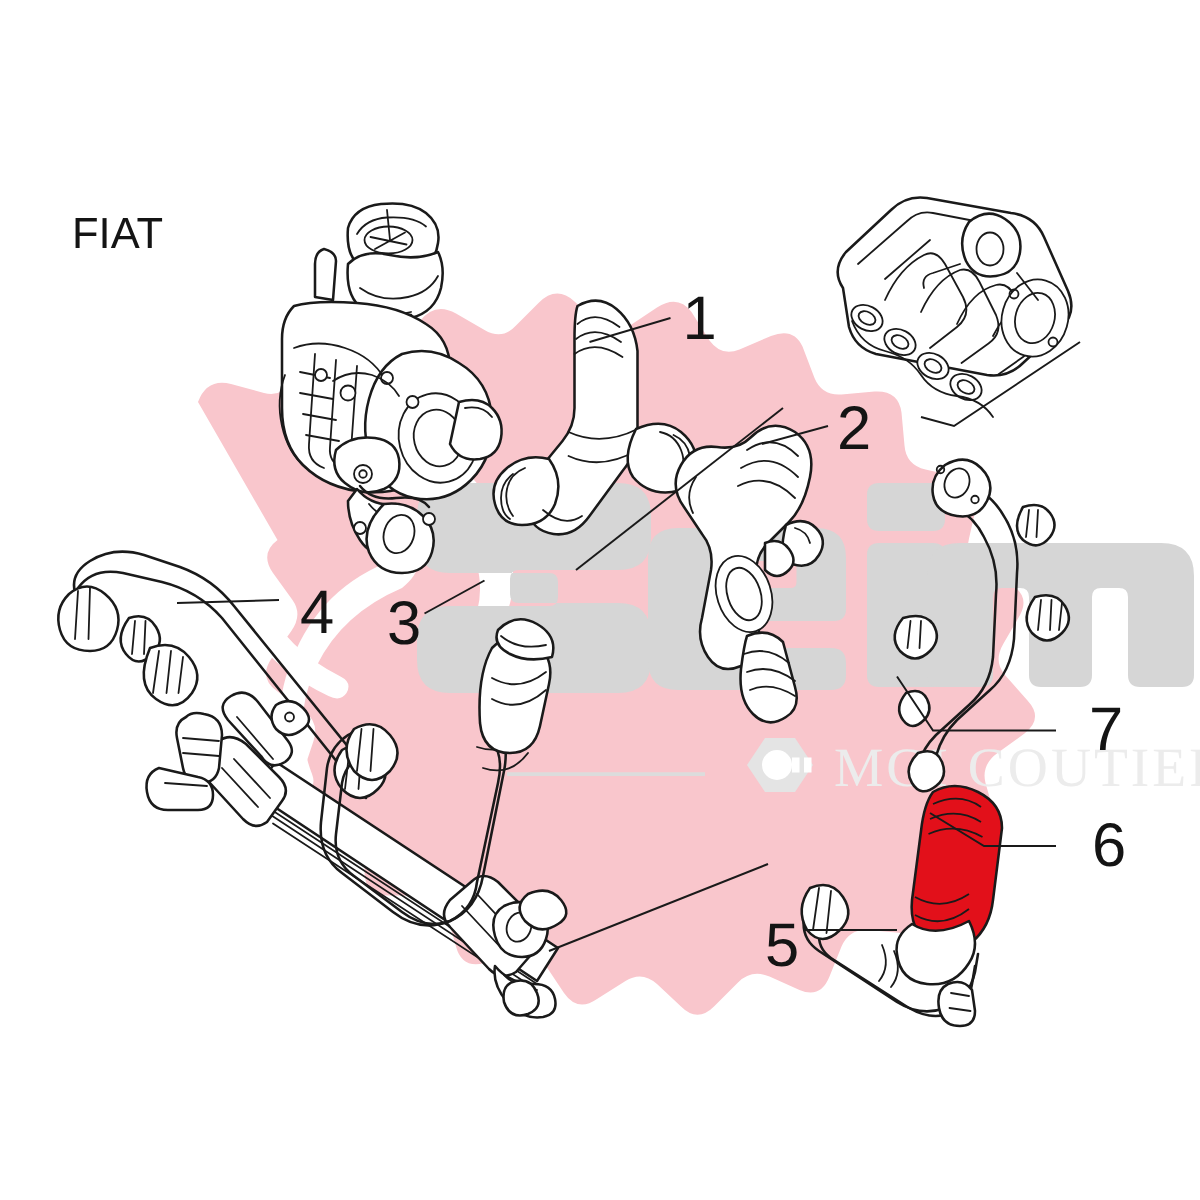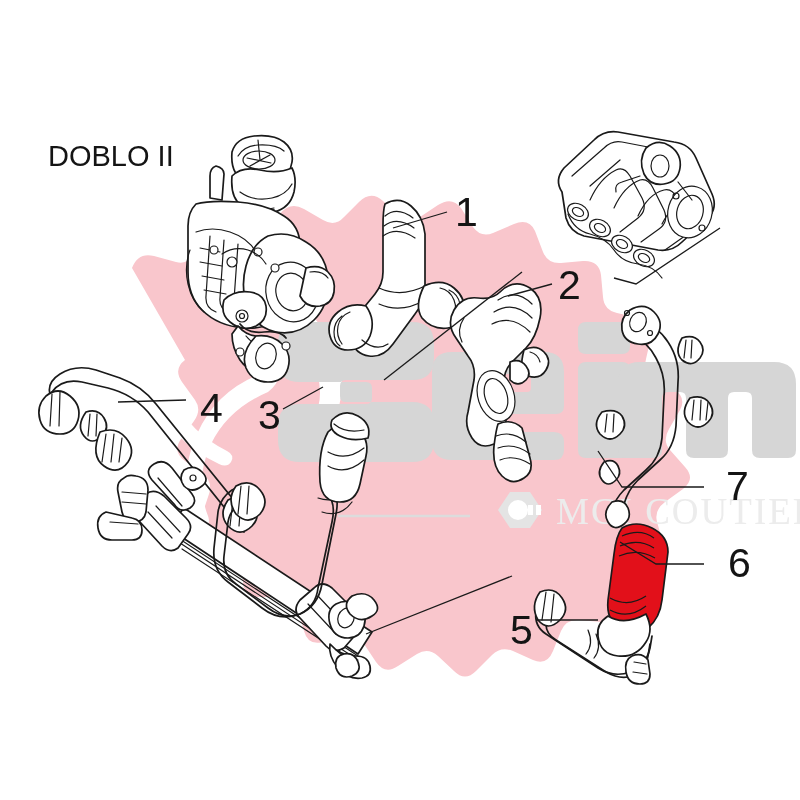--- a/index.html
+++ b/index.html
@@ -467,21 +467,21 @@
 
       <path class="leader" d="M384,380 l138,-108"></path>
 
       <path class="leader" d="M366,634 l146,-58"></path>
 
       <path class="leader" d="M720,228 l-84,56 l-22,-6"></path>
     </g>
   </svg>
 
   <div class="title-block">
-    <div>DOBLO II</div>
+    <div>FIAT</div>
   </div>
 
   <div class="callout-num" style="left:455px; top:192px;">1</div>
   <div class="callout-num" style="left:558px; top:265px;">2</div>
   <div class="callout-num" style="left:258px; top:395px;">3</div>
   <div class="callout-num" style="left:200px; top:388px;">4</div>
   <div class="callout-num" style="left:510px; top:610px;">5</div>
   <div class="callout-num" style="left:728px; top:543px;">6</div>
   <div class="callout-num" style="left:726px; top:466px;">7</div>
 

